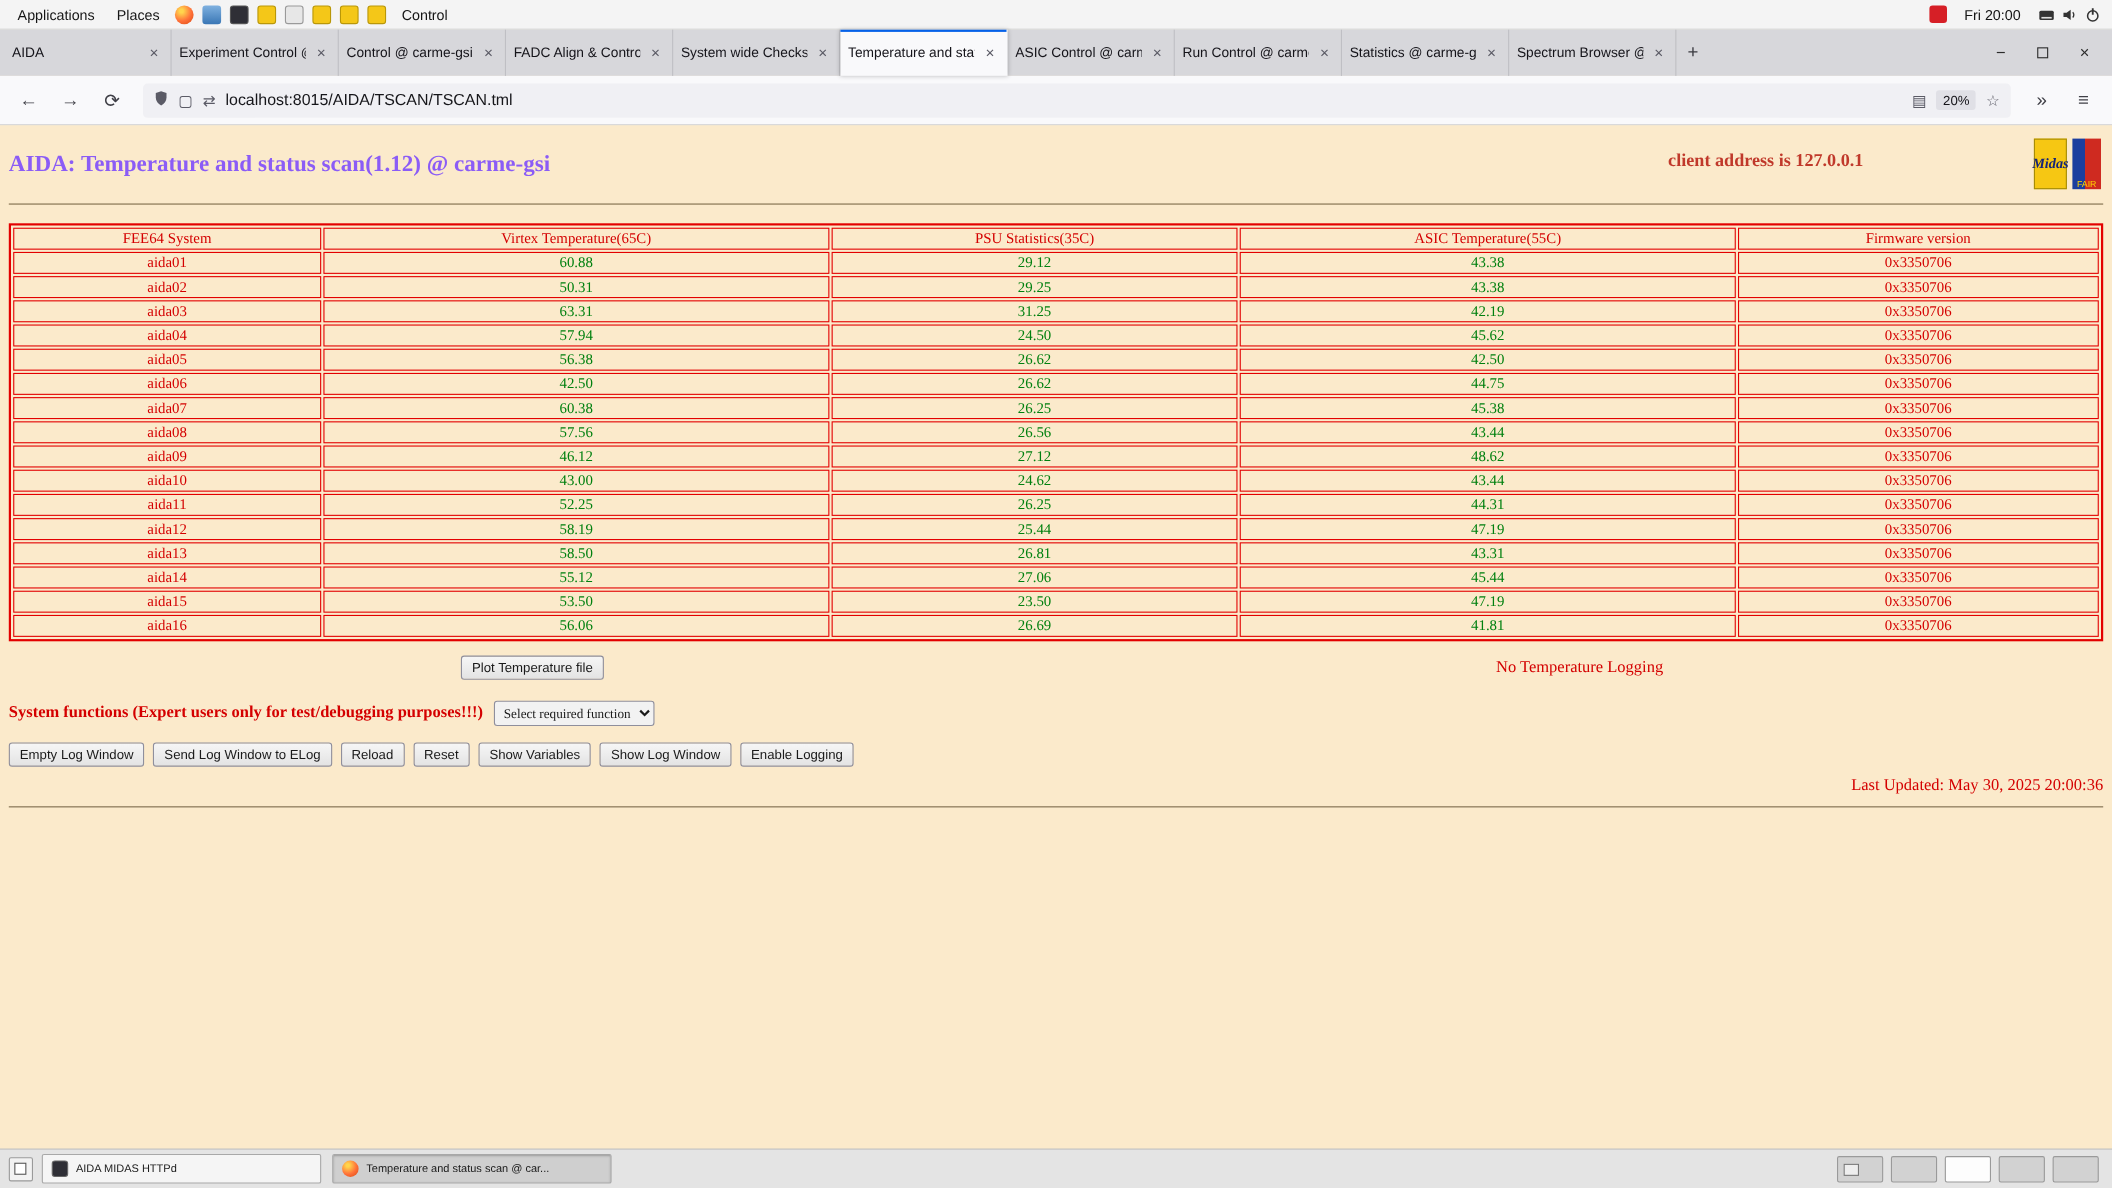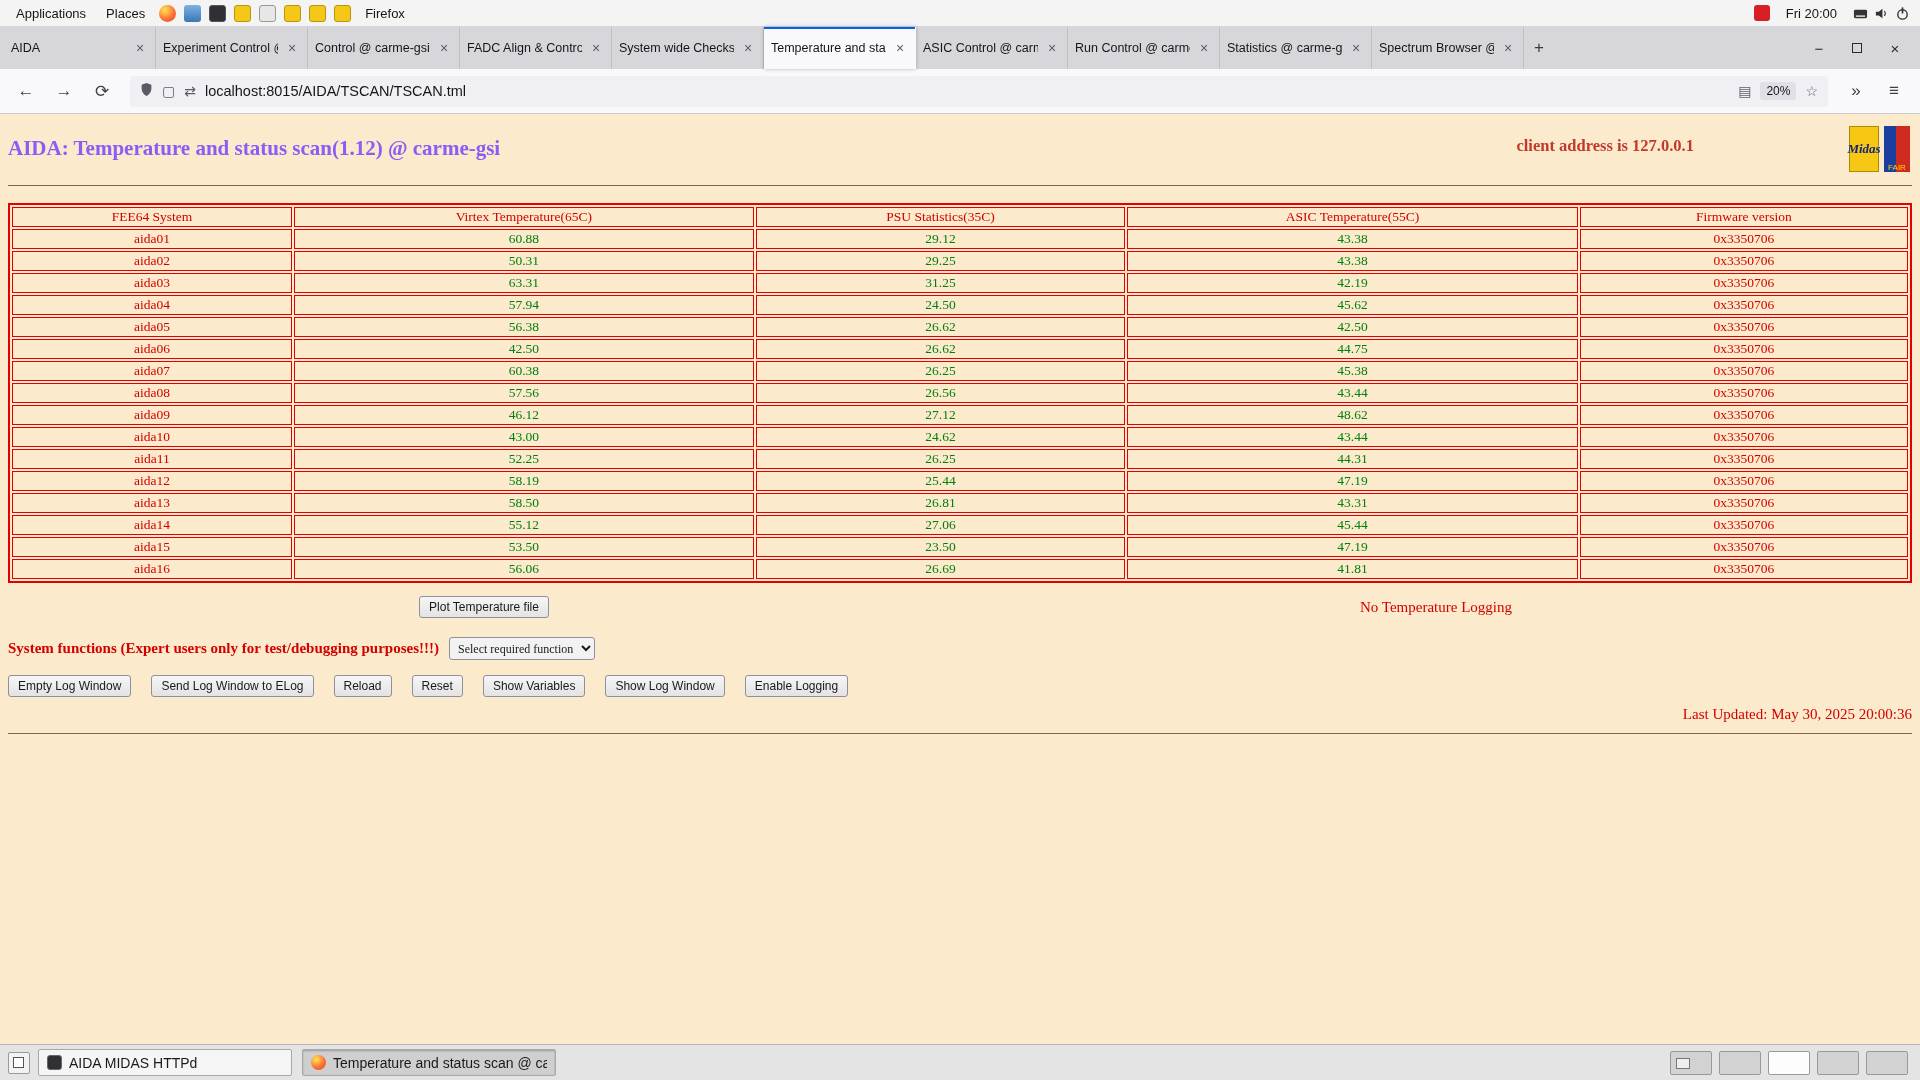--- a/index.html
+++ b/index.html
@@ -57,26 +57,26 @@
   td.red { color:#d40000; } td.green { color:#00800f; }
 
   .below-row { display:flex; margin-top:13px; align-items:center; }
   .below-row .half { width:50%; display:flex; justify-content:center; }
   .form-btn { font-family:"Liberation Sans",sans-serif; font-size:12px; color:#1a1a1a; background:linear-gradient(180deg,#f6f6f6,#e3e3e3); border:1px solid #8f8f9d; border-radius:3px; padding:3px 9px; cursor:default; }
   .no-logging { color:#d40000; font-size:15px; }
 
   .sysfunc { display:flex; align-items:center; gap:10px; margin-top:19px; color:#d40000; font-weight:bold; font-size:15px; }
   .sysfunc select { font-family:Liberation Serif, serif; font-size:12px; height:23px; padding:0 4px; border:1px solid #8f8f9d; border-radius:3px; background:#f2f2f2; color:#1a1a1a; }
 
-  .action-bar { display:flex; gap:20px; margin-top:15px; }
+  .action-bar { display:flex; gap:8px; margin-top:15px; }
   .last-updated { text-align:right; color:#d40000; font-size:15px; margin-top:9px; }
   hr.rule2 { border:none; border-top:1px solid #7c6a4a; margin-top:10px; }
 
   
-  .taskbar { height:36px; background:#e4e4e4; border-top:1px solid #b5b5b5; display:flex; align-items:center; padding:0 8px; gap:8px; flex:0 0 auto; font-size:14px; color:#1a1a1a; }
+  .taskbar { height:36px; background:#e4e4e4; border-top:1px solid #b5b5b5; display:flex; align-items:center; padding:0 8px; gap:8px; flex:0 0 auto; font-size:10px; color:#1a1a1a; }
   .showdesk { width:22px; height:22px; border:1px solid #9a9a9a; background:#f2f2f2; border-radius:2px; position:relative; }
   .showdesk::after { content:""; position:absolute; left:4px; top:4px; width:9px; height:9px; border:1.5px solid #555; background:#fff; }
   .task-item { width:254px; height:27px; display:flex; align-items:center; gap:7px; padding:0 8px; background:#f5f5f5; border:1px solid #a8a8a8; border-radius:2px; overflow:hidden; }
   .task-item.active { background:#cfcfcf; box-shadow:inset 0 1px 2px rgba(0,0,0,.25); }
   .task-ico { width:15px; height:15px; border-radius:3px; flex:0 0 auto; }
   .task-ico.terminal-icon { background:#2f2f36; border:1px solid #666; }
   .task-ico.firefox-icon { border-radius:50%; background:radial-gradient(circle at 35% 30%, #ffd54d 10%, #ff7139 55%, #d9480f); }
   .task-label { white-space:nowrap; overflow:hidden; }
   .pager { margin-left:auto; display:flex; gap:7px; padding-right:4px; }
   .ws { width:42px; height:24px; border:1px solid #9a9a9a; background:#d2d2d2; border-radius:2px; position:relative; }
@@ -92,21 +92,21 @@
     <div class="sys-item">Applications</div>
     <div class="sys-item">Places</div>
     <span class="sicon ff-ic"></span>
     <span class="sicon files-ic"></span>
     <span class="sicon term-ic"></span>
     <span class="sicon midas-ic"></span>
     <span class="sicon shot-ic"></span>
     <span class="sicon midas-ic"></span>
     <span class="sicon midas-ic"></span>
     <span class="sicon midas-ic"></span>
-    <div class="sys-item">Firefox</div>
+    <div class="sys-item">Control</div>
     <div class="sys-right">
       <span class="rec-ic"></span>
       <div class="sys-item">Fri 20:00</div>
       <span class="tray-svg">
         <svg width="15" height="15" viewBox="0 0 16 16">
             <rect x="1" y="4" width="14" height="9" rx="1.5" fill="#333"></rect>
             <rect x="3" y="10" width="10" height="1.6" fill="#ddd"></rect>
           </svg>
       </span>
       <span class="tray-svg">

